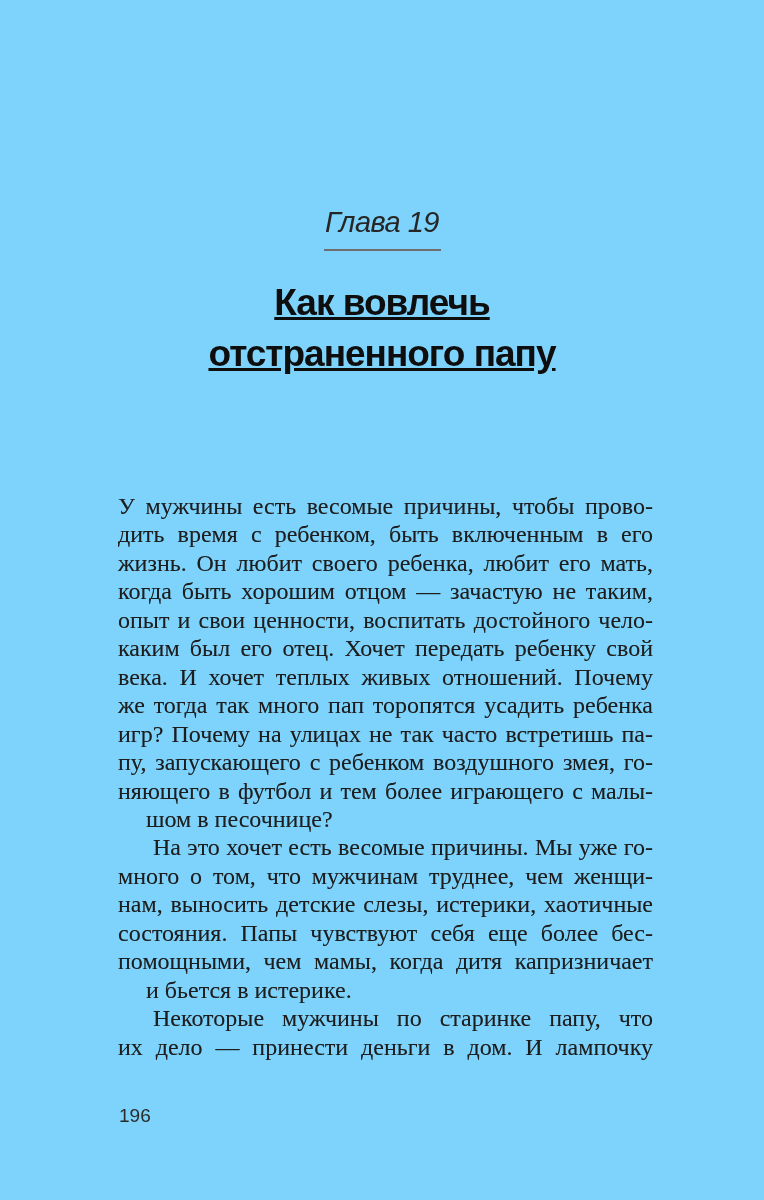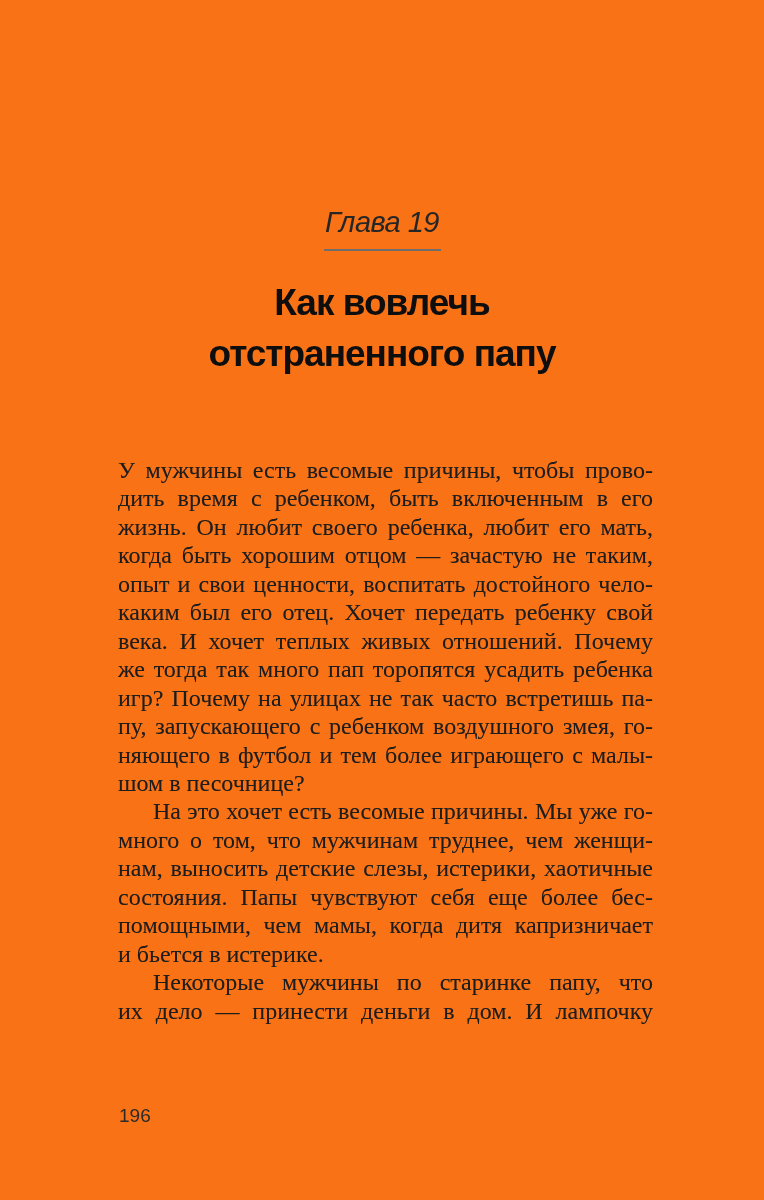--- a/index.html
+++ b/index.html
@@ -5,21 +5,21 @@
   html, body {
     margin: 0;
     padding: 0;
     background: #e9e9e9;
   }
   .page {
     position: relative;
     width: 764px;
     height: 1200px;
     margin: 0 auto;
-    background: #f97316;
+    background: #7dd3fc;
     overflow: hidden;
   }
   .chapter-label {
     position: absolute;
     top: 206px;
     left: 0;
     width: 100%;
     text-align: center;
     font-family: "Liberation Sans", sans-serif;
     font-style: italic;
@@ -41,40 +41,42 @@
     top: 277px;
     left: 0;
     width: 100%;
     text-align: center;
     font-family: "Liberation Sans", sans-serif;
     font-weight: 700;
     font-size: 37px;
     line-height: 51px;
     letter-spacing: -1px;
     color: #0e0e0e;
+    text-decoration: underline;
   }
   .body-text {
     position: absolute;
     left: 118px;
-    top: 456px;
+    top: 492px;
     width: 535px;
     font-family: "Liberation Serif", serif;
     font-size: 24px;
     line-height: 28.45px;
     color: #1d1d1d;
     text-shadow: 0 0 0.5px rgba(30,30,30,0.35);
   }
   .para { margin: 0; }
   .para .line {
     text-align: justify;
     text-align-last: justify;
     white-space: normal;
   }
   .para .line.last-left {
     text-align-last: left;
+    margin-left: 28px;
   }
   .para.indent .line:first-child {
     text-indent: 35px;
   }
   .page-number {
     position: absolute;
     left: 119px;
     top: 1101px;
     font-family: "Liberation Sans", sans-serif;
     font-size: 19px;

